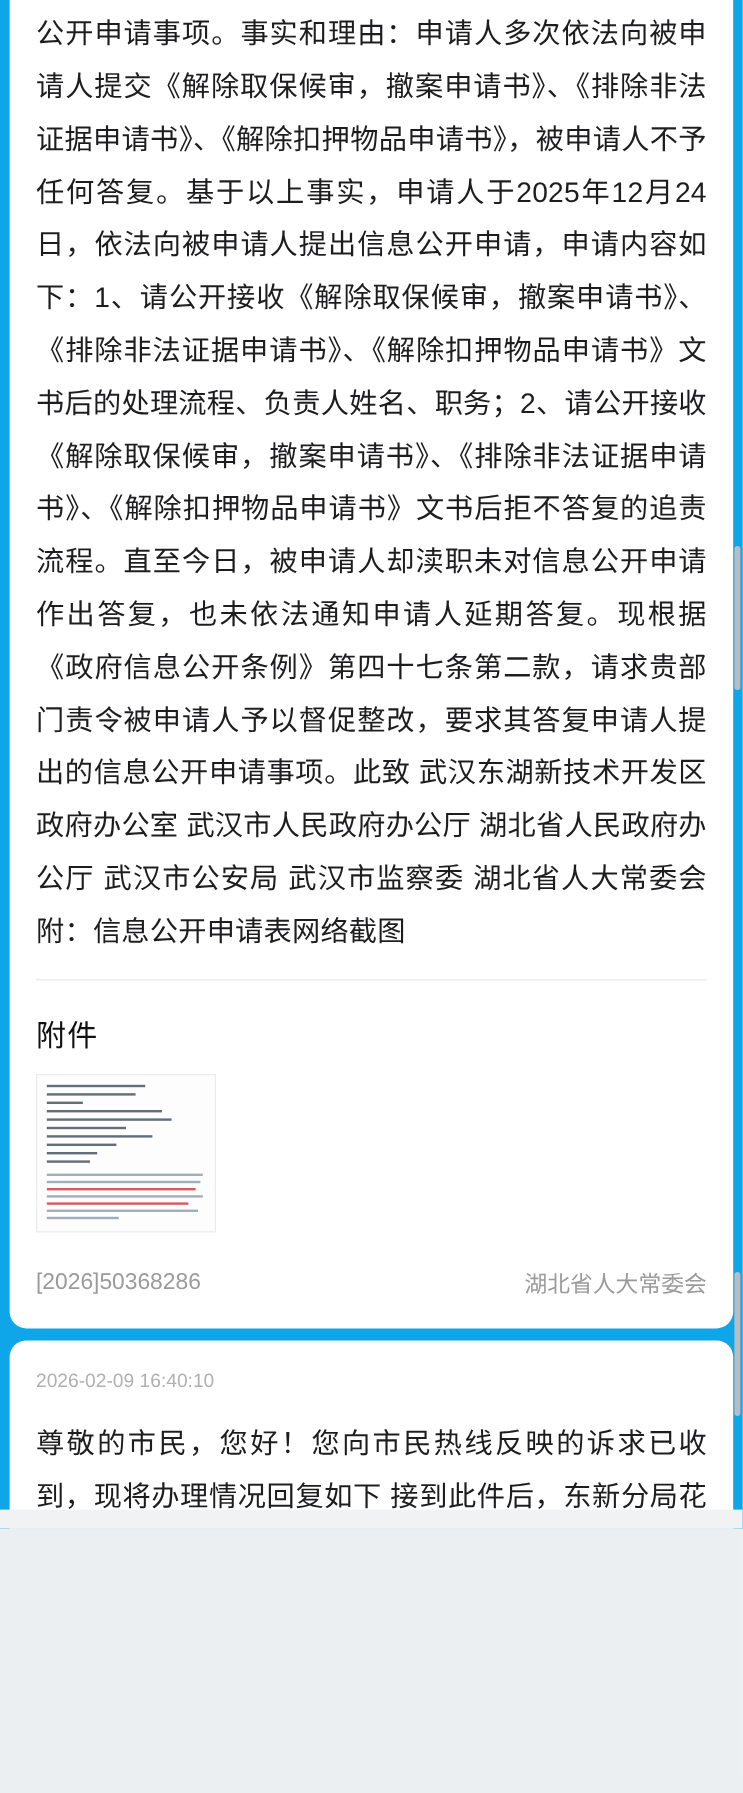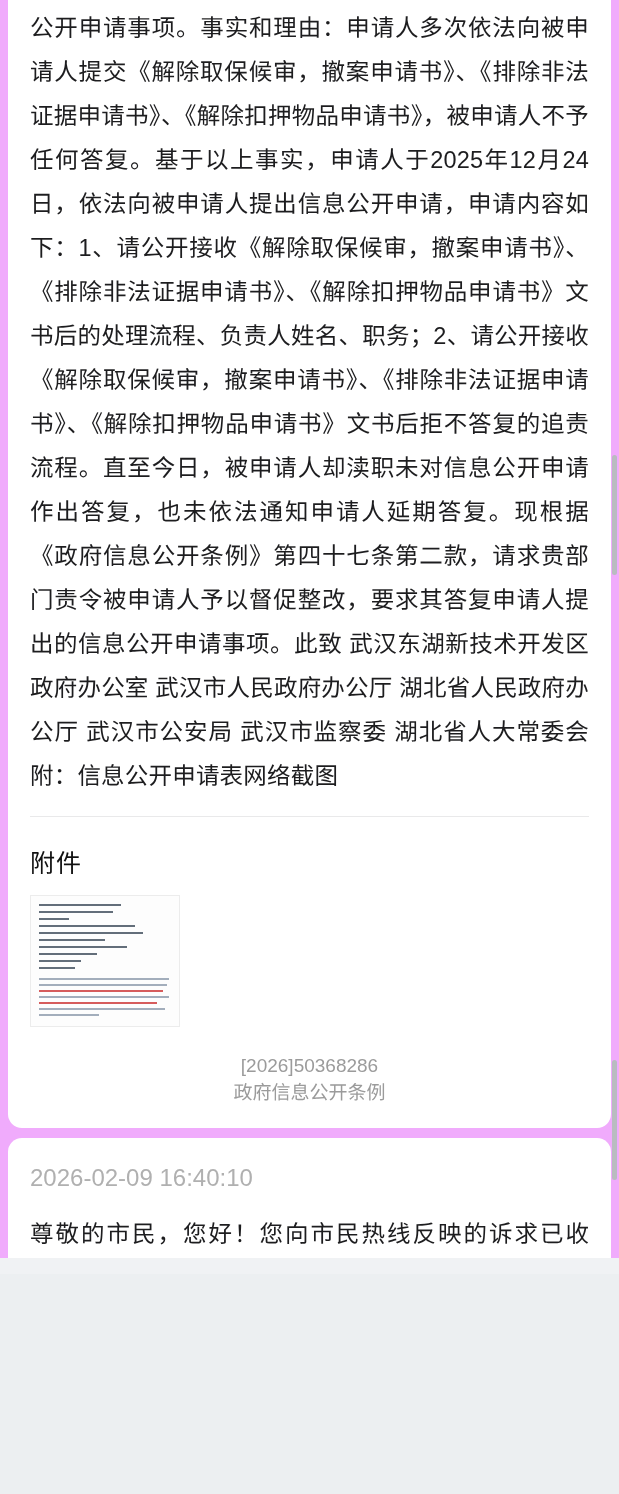--- a/index.html
+++ b/index.html
@@ -12,21 +12,21 @@
     height: 1494px;
     font-family: "Liberation Sans", "DejaVu Sans", sans-serif;
     color: #222;
     overflow: hidden;
     position: relative;
   }
 
   .page {
     width: 619px;
     height: 1274px;
-    background: #f0abfc;
+    background: #0ea5e9;
     position: relative;
     overflow: hidden;
   }
 
   
   .card {
     background: #ffffff;
     border-radius: 14px;
     margin: 0 8px 10px 8px;
     padding: 0 22px;
@@ -94,38 +94,37 @@
     opacity: .8;
   }
 
   .meta-row {
     display: flex;
     justify-content: space-between;
     align-items: center;
     font-size: 19px;
     color: #9b9b9b;
     padding: 10px 0 24px 0;
-    flex-direction: column;
   }
 
   
   .reply-head {
     display: flex;
     justify-content: space-between;
     align-items: baseline;
     padding: 26px 0 6px 0;
   }
   .reply-title {
     font-size: 26px;
     font-weight: bold;
     color: #111;
     letter-spacing: .5px;
   }
   .reply-time {
-    font-size: 24px;
+    font-size: 16px;
     color: #b0b0b0;
   }
   .reply-body {
     font-size: 23.5px;
     line-height: 44px;
     color: #1d1d1f;
     text-align: justify;
     white-space: pre-wrap;
     word-break: break-all;
     padding: 14px 0 26px 0;
@@ -180,21 +179,21 @@
       <div class="ln" style="left:8px; top:88px; width:128px;"></div>
       <div class="red" style="left:8px; top:94px; width:124px;"></div>
       <div class="ln" style="left:8px; top:100px; width:130px;"></div>
       <div class="red" style="left:8px; top:106px; width:118px;"></div>
       <div class="ln" style="left:8px; top:112px; width:126px;"></div>
       <div class="ln" style="left:8px; top:118px; width:60px;"></div>
     </div>
 
     <div class="meta-row">
       <span>[2026]50368286</span>
-      <span>政府信息公开条例</span>
+      <span>湖北省人大常委会</span>
     </div>
   </div>
 
   <div class="card">
     <div class="reply-head">
       <span class="reply-time">2026-02-09 16:40:10</span>
     </div>
     <div class="reply-body">尊敬的市民，您好！您向市民热线反映的诉求已收到，现将办理情况回复如下 接到此件后，东新分局花山所高度重视。经查，花山所将根据您提交的行政复议的相关要求，对相关单位出具回复材料，由相关单位进行审核。2026年2月9日15时53分，东新分局花山街所通过027-50777279电话告知您办理情况，感谢您的信任和支持，希望您一如既往的支持和监督我们的工作！</div>
   </div>
 

